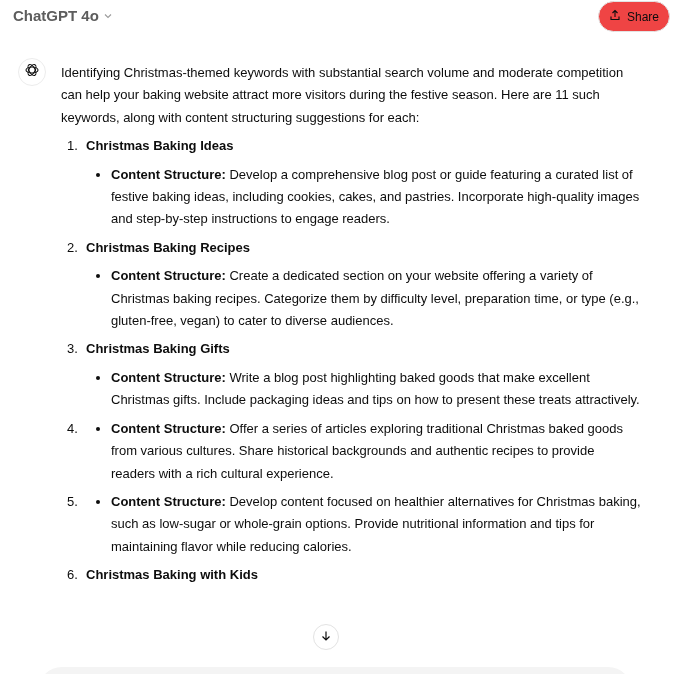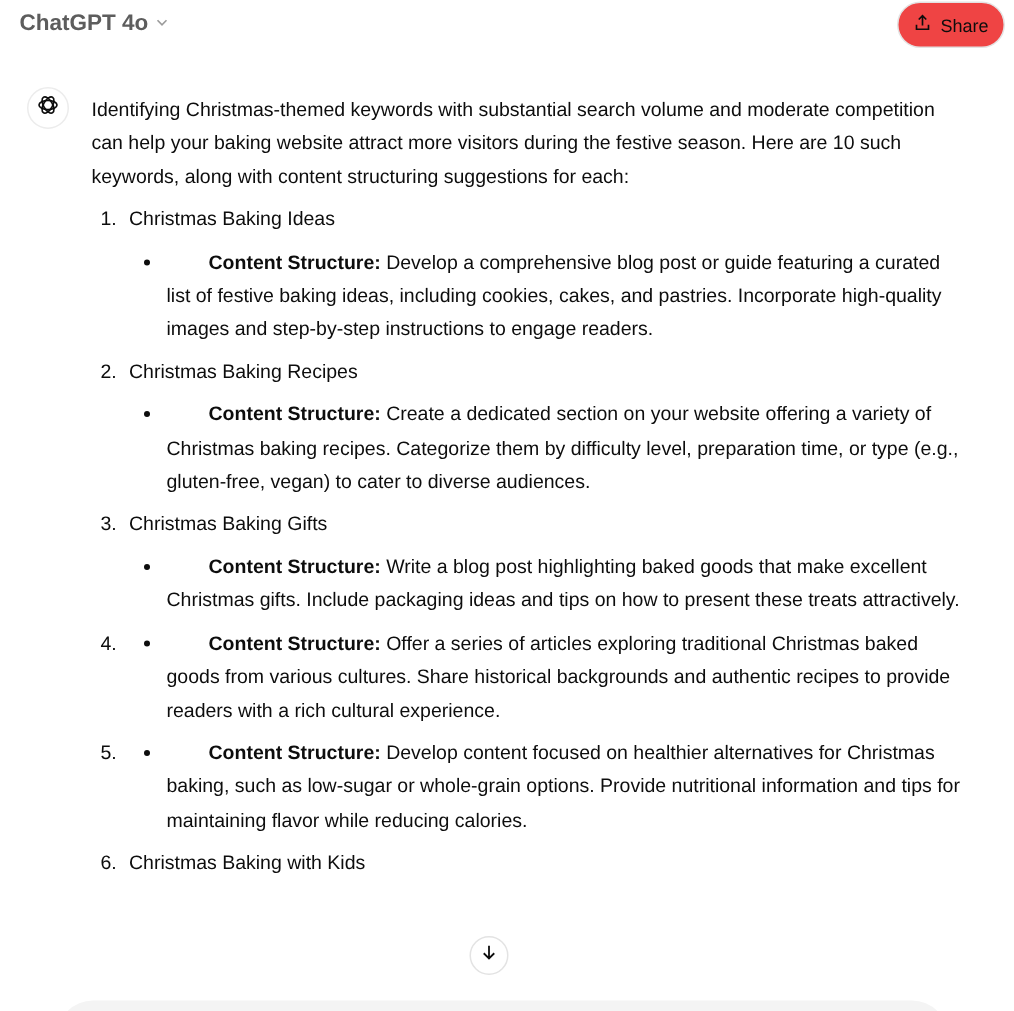--- a/index.html
+++ b/index.html
@@ -43,28 +43,28 @@
   .message {
     position: absolute; left: 61px; top: 62px; width: 580px;
     font-size: 13px; line-height: 22.4px; color: #0d0d0d;
   }
   .intro { margin-bottom: 6px; }
   ol.keywords { list-style: none; }
   ol.keywords > li { position: relative; padding-left: 25px; margin-bottom: 6px; }
   .num {
     position: absolute; left: 6px; top: 0;
   }
-  .kw-title { font-weight: normal; display: block; }
+  .kw-title { font-weight: bold; display: block; }
   ul.sub { list-style: none; margin-top: 6px; padding-left: 25px; }
   ul.sub li { position: relative; }
   ul.sub li .bullet {
     position: absolute; left: -15px; top: 9px;
     width: 4px; height: 4px; border-radius: 50%; background: #0d0d0d;
   }
-  .cs-label { font-weight: bold; margin-left: 28px; }
+  .cs-label { font-weight: bold; }
 
   .scroll-down {
     position: absolute; left: 313px; top: 624px;
     width: 26px; height: 26px; border-radius: 50%;
     border: 1px solid #e3e3e3; background: #fff;
     display: flex; align-items: center; justify-content: center;
     cursor: pointer;
   }
   .scroll-down svg { width: 12px; height: 12px; }
 
@@ -102,21 +102,21 @@
       <g fill="none" stroke="#0d0d0d" stroke-width="1.1">
         <ellipse cx="8" cy="8" rx="6" ry="3"></ellipse>
         <ellipse cx="8" cy="8" rx="6" ry="3" transform="rotate(60 8 8)"></ellipse>
         <ellipse cx="8" cy="8" rx="6" ry="3" transform="rotate(120 8 8)"></ellipse>
       </g>
     </svg>
   </span>
 </div>
 
 <div class="message">
-  <p class="intro">Identifying Christmas-themed keywords with substantial search volume and moderate competition can help your baking website attract more visitors during the festive season. Here are 10 such keywords, along with content structuring suggestions for each:</p>
+  <p class="intro">Identifying Christmas-themed keywords with substantial search volume and moderate competition can help your baking website attract more visitors during the festive season. Here are 11 such keywords, along with content structuring suggestions for each:</p>
   <ol class="keywords">
     <li>
       <span class="num">1.</span>
       <span class="kw-title">Christmas Baking Ideas</span>
       <ul class="sub">
         <li>
           <span class="bullet"></span>
           <span class="cs-label">Content Structure:</span><span> Develop a comprehensive blog post or guide featuring a curated list of festive baking ideas, including cookies, cakes, and pastries. Incorporate high-quality images and step-by-step instructions to engage readers.</span>
         </li>
       </ul>

